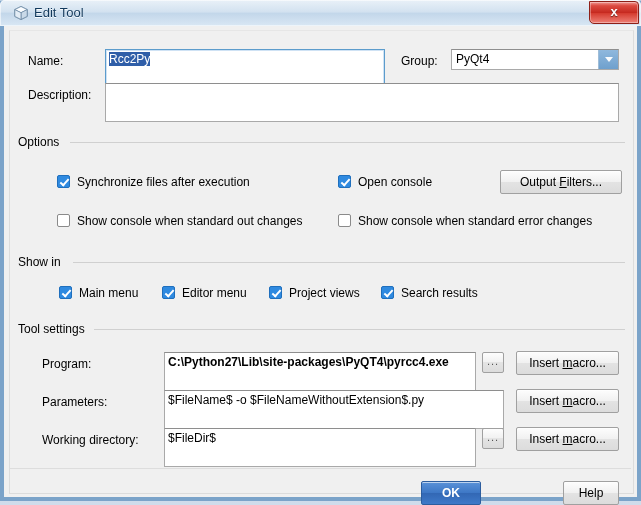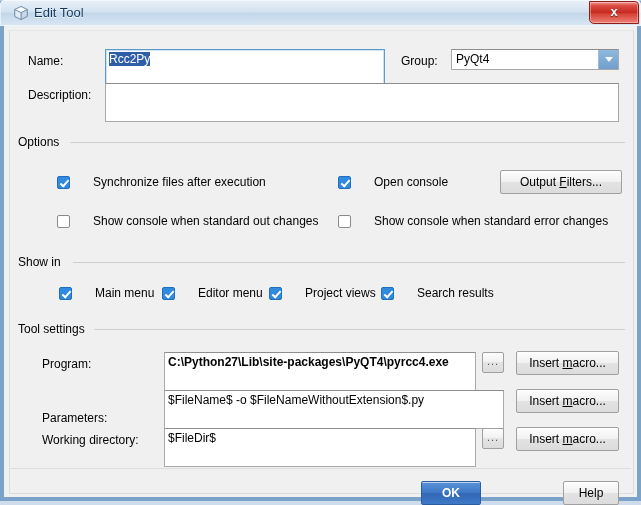--- a/index.html
+++ b/index.html
@@ -212,24 +212,23 @@
     padding-right: 6px;
     font-size: 12px;
     color: #000;
     white-space: nowrap;
   }
 
   
   .cbwrap {
     position: absolute;
     display: flex;
-    align-items: flex-end;
+    align-items: flex-start;
     white-space: nowrap;
     cursor: default;
-    gap: 16px;
   }
   .cbox {
     width: 13px; height: 13px;
     box-sizing: border-box;
     border: 1px solid #8a8a8a;
     background: #fff;
     border-radius: 2px;
     position: relative;
     flex: 0 0 auto;
   }
@@ -419,21 +418,21 @@
       <div class="txtfield" style="left:154px; top:321px; width:312px;font-weight:bold;">
         <span>C:\Python27\Lib\site-packages\PyQT4\pyrcc4.exe</span>
       </div>
       <div class="browse" style="left:472px; top:321px;">
         <span>...</span>
       </div>
       <div class="btn" style="left:506px; top:320px; width:103px; height:24px;">
         <span>Insert <u>m</u>acro...</span>
       </div>
 
-      <span class="lbl" style="left:32px; top:380px;">Parameters:</span>
+      <span class="lbl" style="left:32px; top:364px;">Parameters:</span>
       <div class="txtfield" style="left:154px; top:359px; width:340px;">
         <span>$FileName$ -o $FileNameWithoutExtension$.py</span>
       </div>
       <div class="btn" style="left:506px; top:358px; width:103px; height:24px;">
         <span>Insert <u>m</u>acro...</span>
       </div>
 
       <span class="lbl" style="left:32px; top:402px;">Working directory:</span>
       <div class="txtfield" style="left:154px; top:397px; width:312px;">
         <span>$FileDir$</span>

